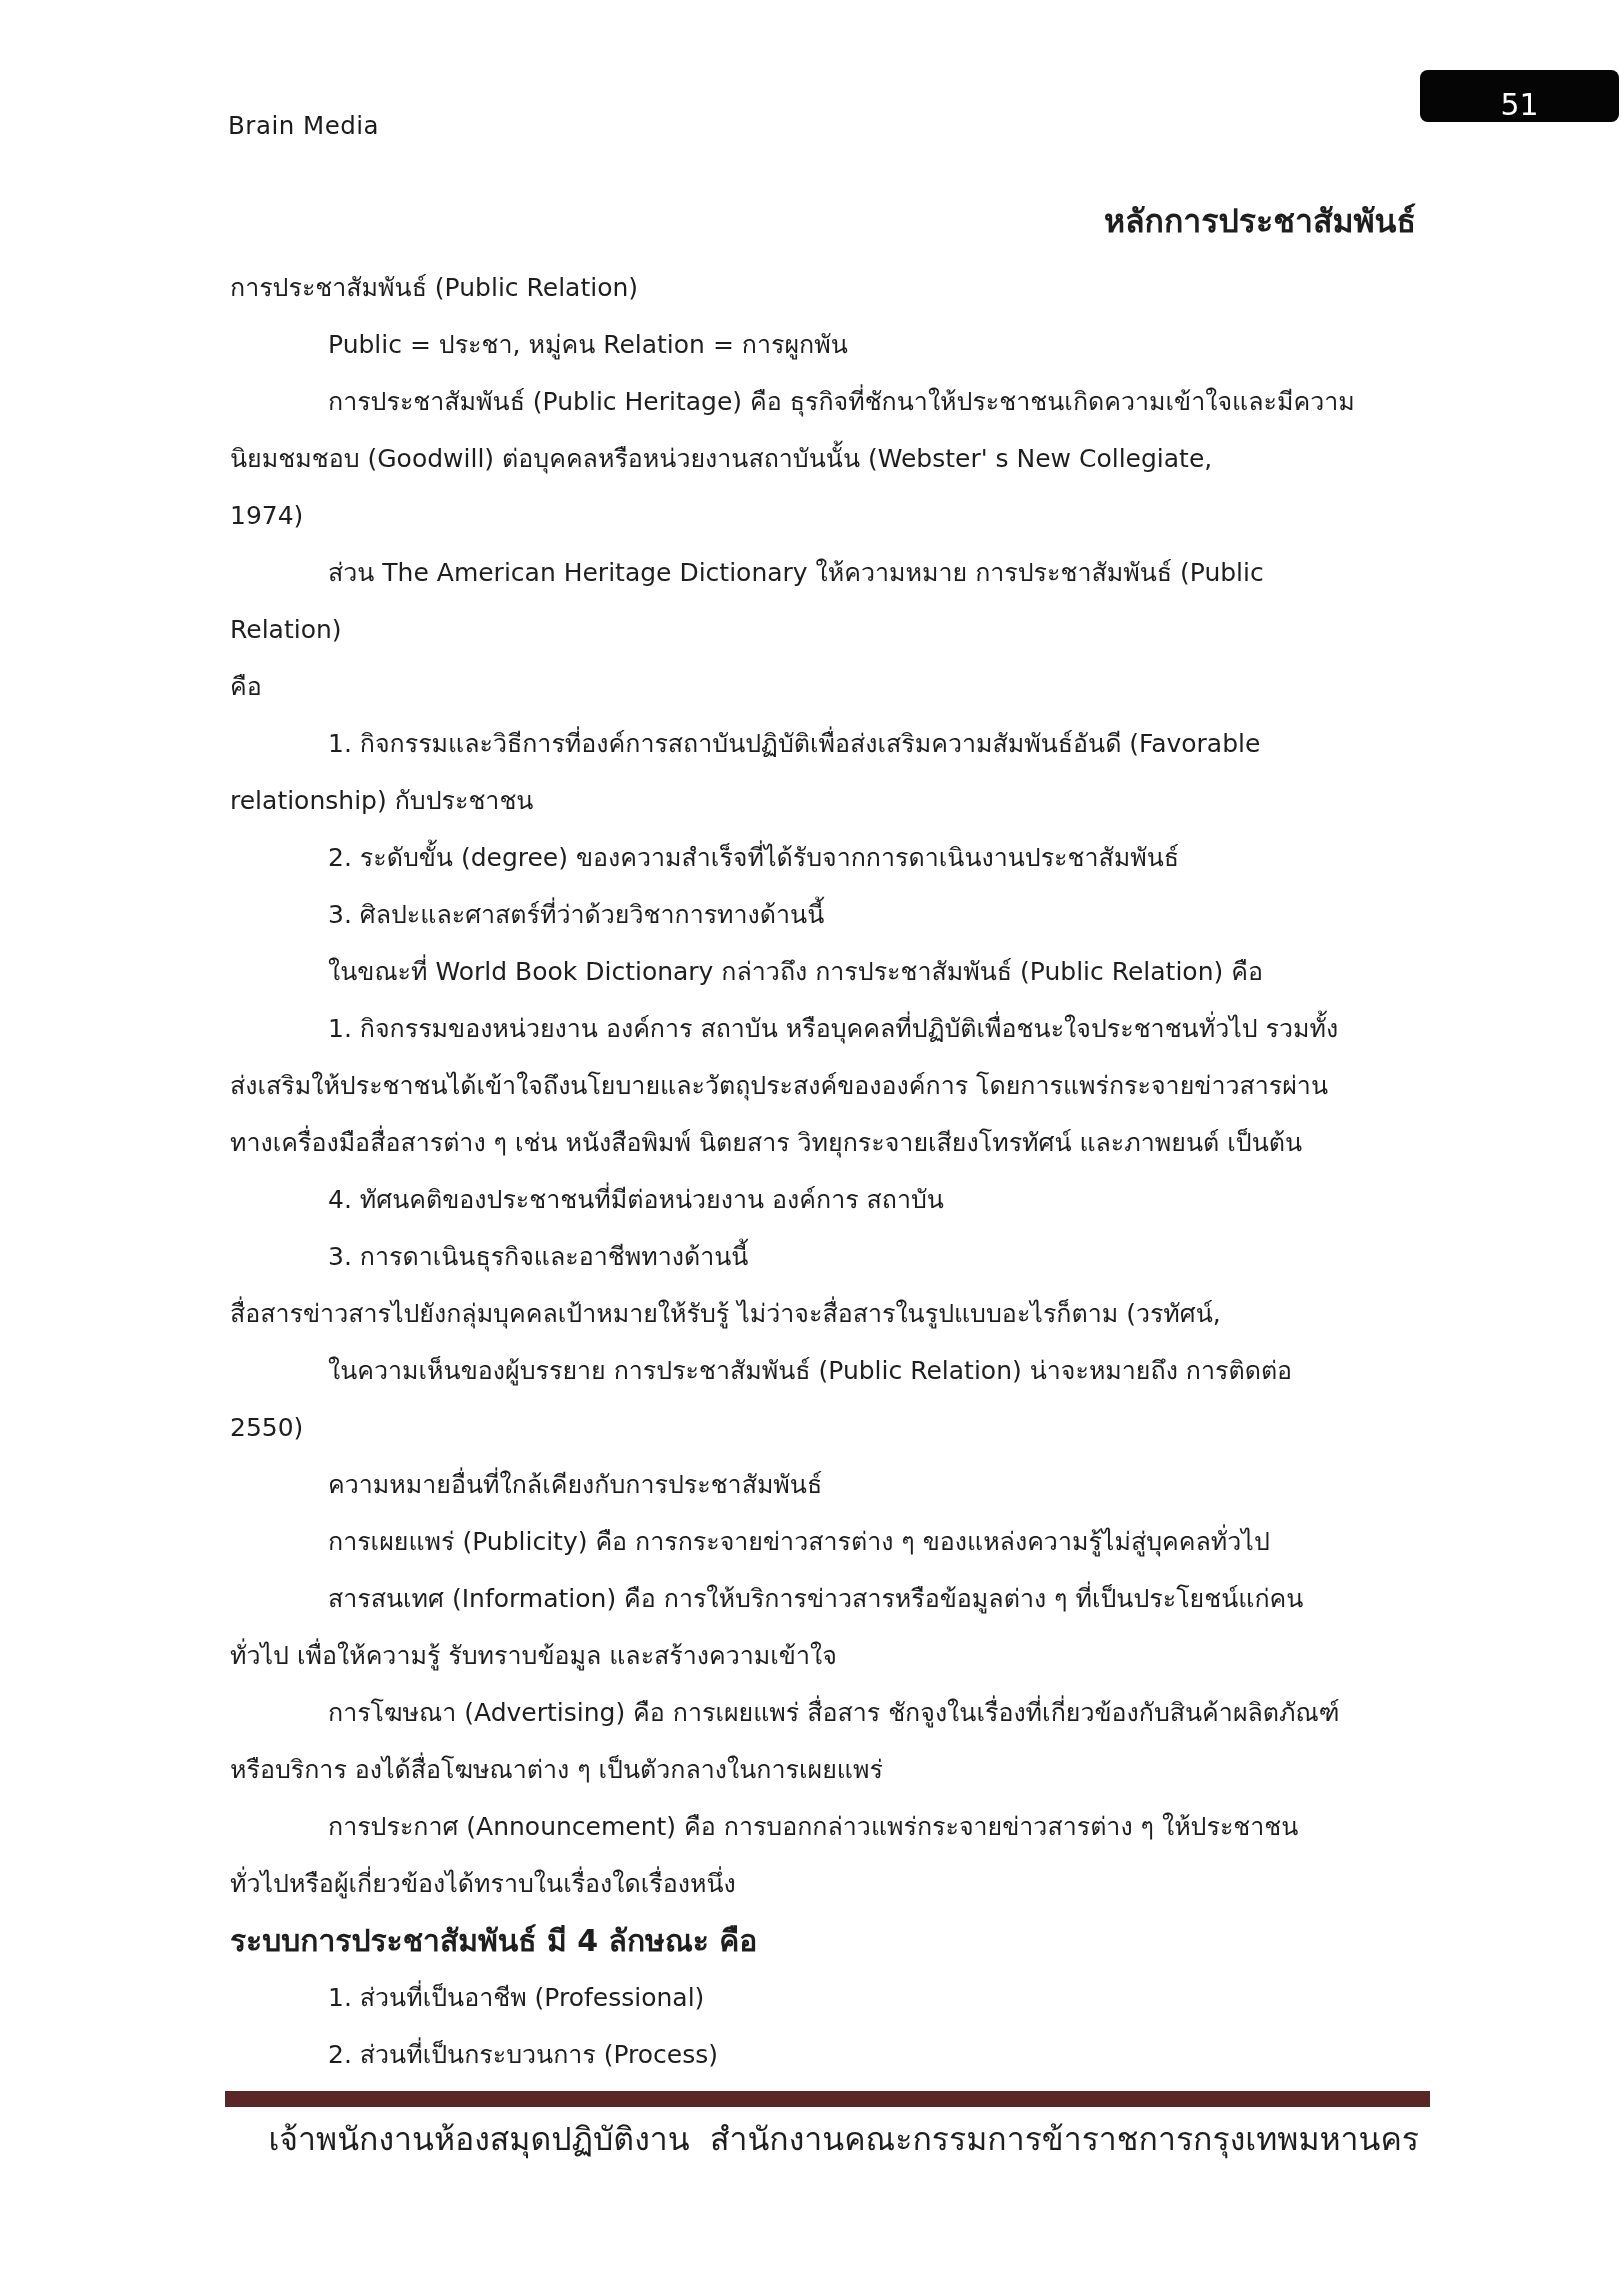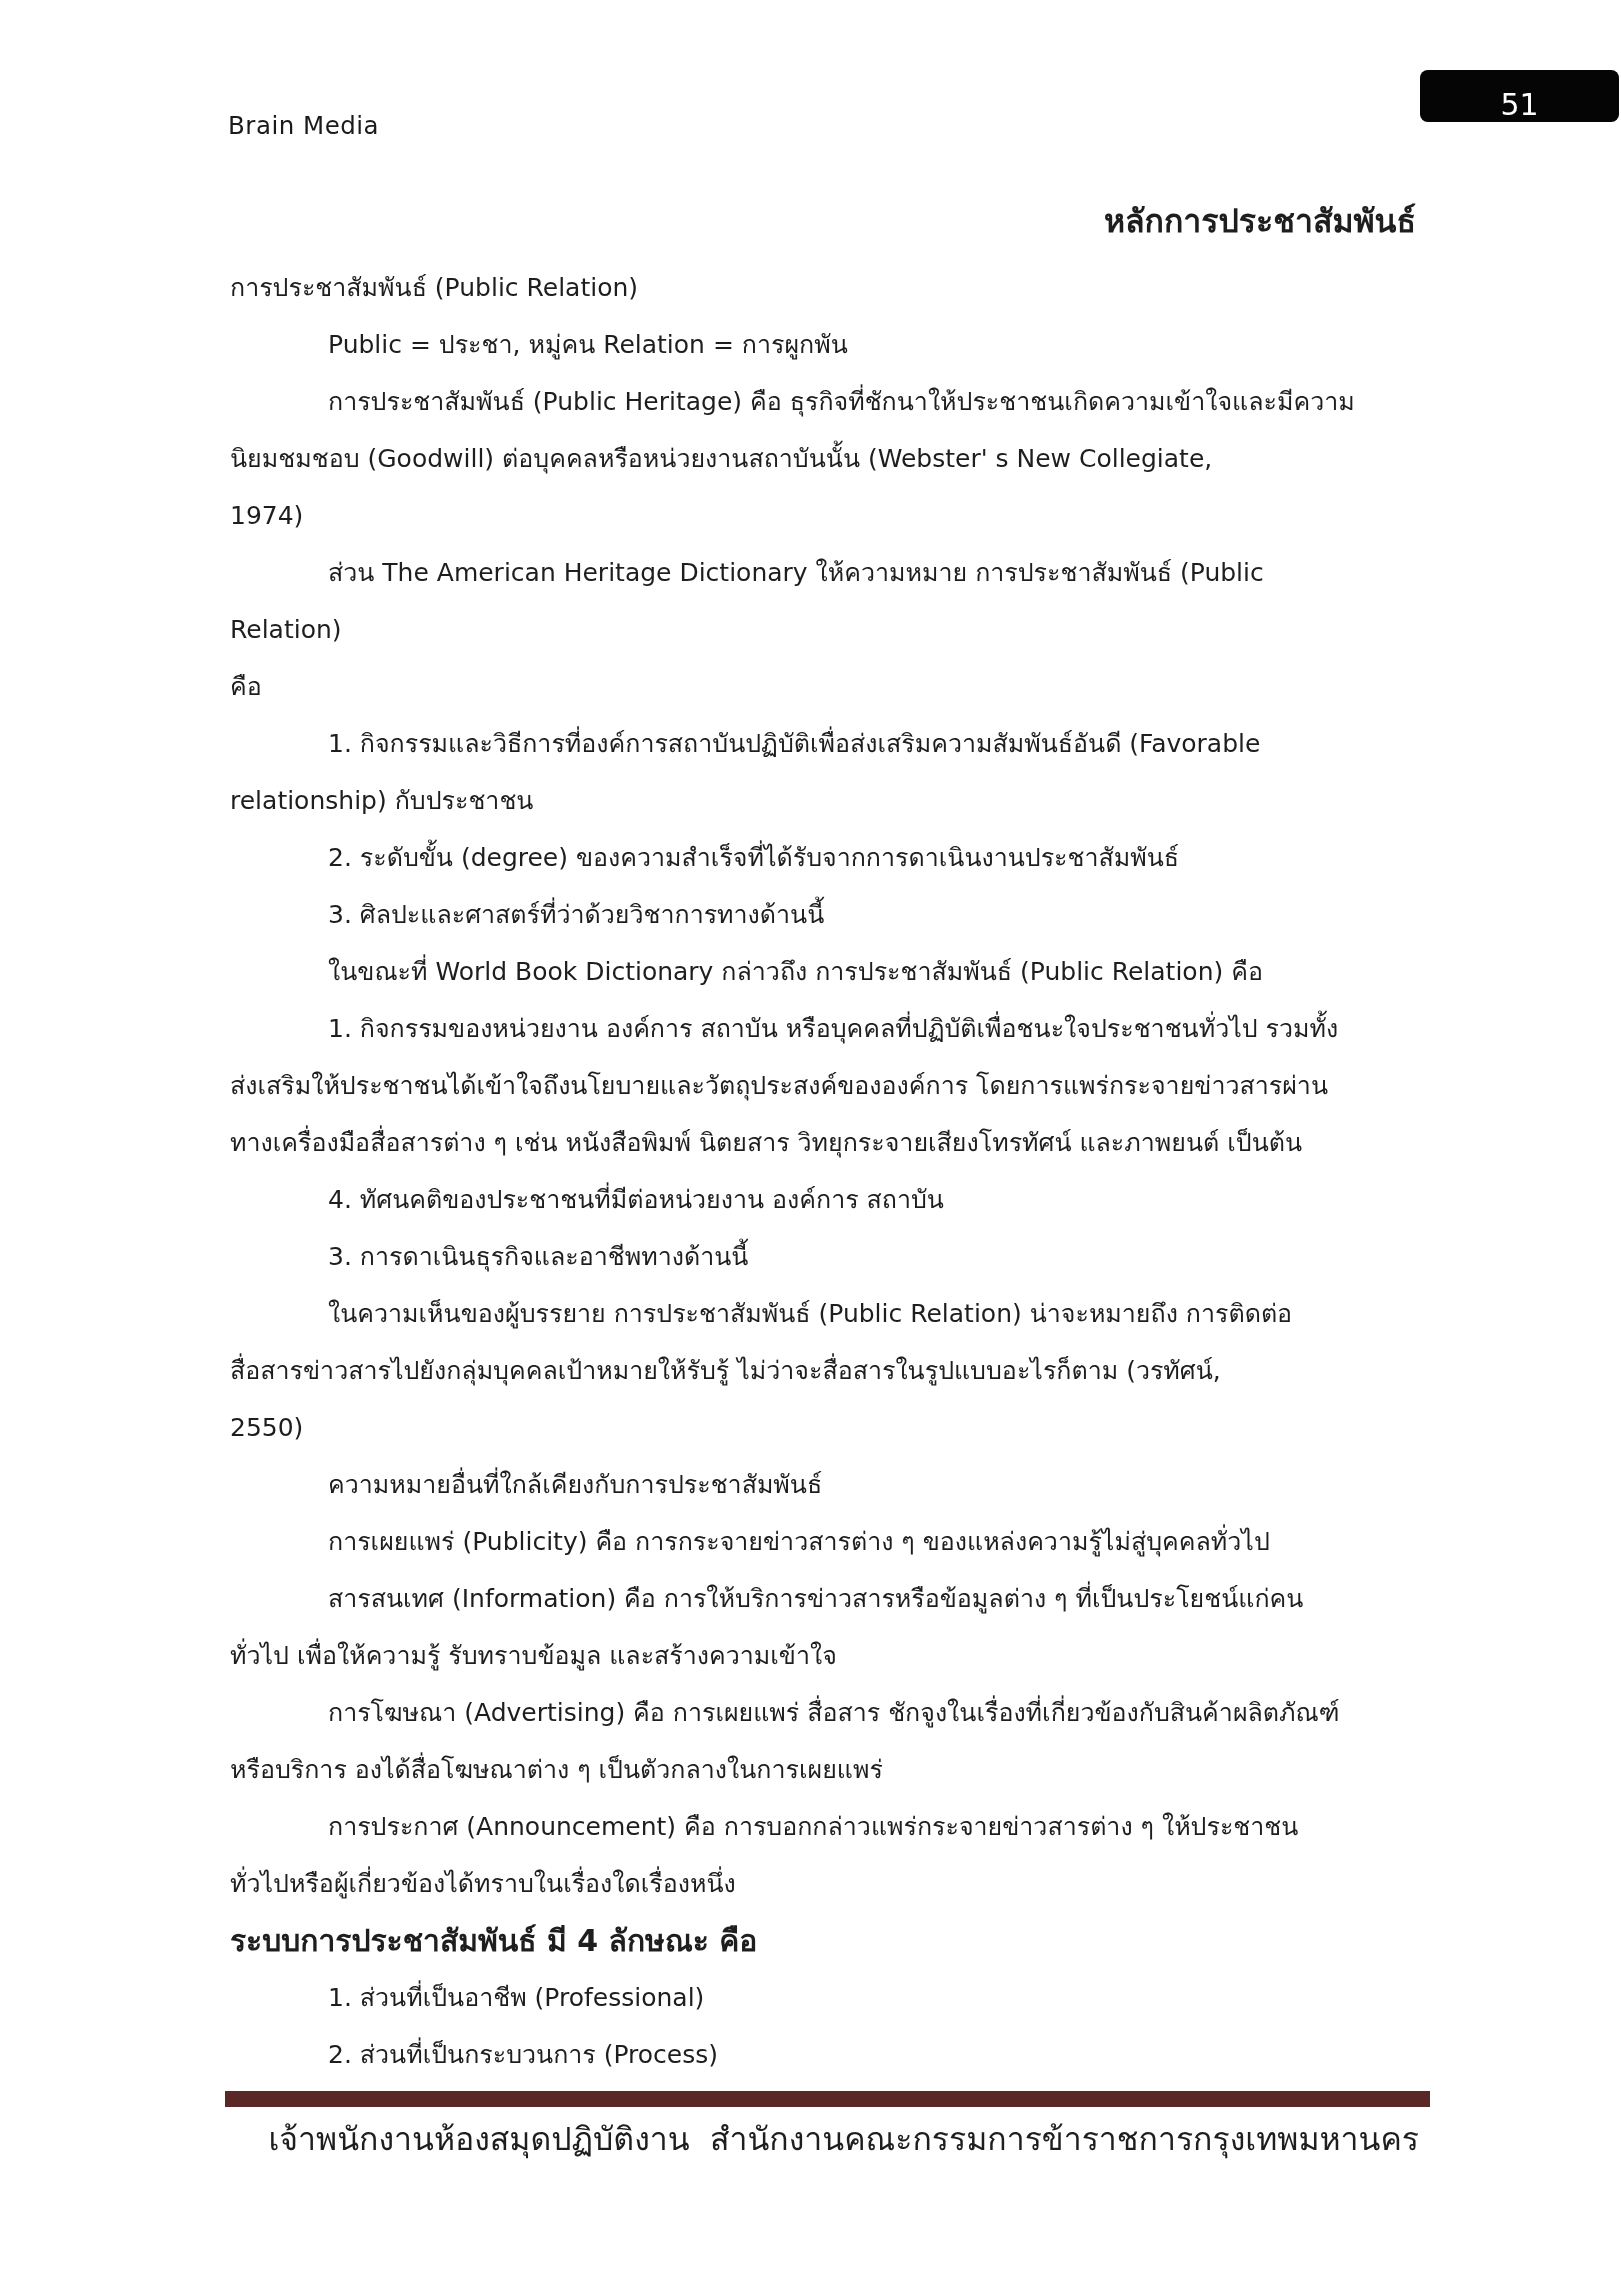--- a/index.html
+++ b/index.html
@@ -99,22 +99,22 @@
         <div class="line indent">1. กิจกรรมและวิธีการที่องค์การสถาบันปฏิบัติเพื่อส่งเสริมความสัมพันธ์อันดี (Favorable</div>
         <div class="line">relationship) กับประชาชน</div>
         <div class="line indent">2. ระดับขั้น (degree) ของความสำเร็จที่ได้รับจากการดาเนินงานประชาสัมพันธ์</div>
         <div class="line indent">3. ศิลปะและศาสตร์ที่ว่าด้วยวิชาการทางด้านนี้</div>
         <div class="line indent">ในขณะที่ World Book Dictionary กล่าวถึง การประชาสัมพันธ์ (Public Relation) คือ</div>
         <div class="line indent">1. กิจกรรมของหน่วยงาน องค์การ สถาบัน หรือบุคคลที่ปฏิบัติเพื่อชนะใจประชาชนทั่วไป รวมทั้ง</div>
         <div class="line">ส่งเสริมให้ประชาชนได้เข้าใจถึงนโยบายและวัตถุประสงค์ขององค์การ โดยการแพร่กระจายข่าวสารผ่าน</div>
         <div class="line">ทางเครื่องมือสื่อสารต่าง ๆ เช่น หนังสือพิมพ์ นิตยสาร วิทยุกระจายเสียงโทรทัศน์ และภาพยนต์ เป็นต้น</div>
         <div class="line indent">4. ทัศนคติของประชาชนที่มีต่อหน่วยงาน องค์การ สถาบัน</div>
         <div class="line indent">3. การดาเนินธุรกิจและอาชีพทางด้านนี้</div>
+        <div class="line">สื่อสารข่าวสารไปยังกลุ่มบุคคลเป้าหมายให้รับรู้ ไม่ว่าจะสื่อสารในรูปแบบอะไรก็ตาม (วรทัศน์,</div>
         <div class="line indent">ในความเห็นของผู้บรรยาย การประชาสัมพันธ์ (Public Relation) น่าจะหมายถึง การติดต่อ</div>
-        <div class="line">สื่อสารข่าวสารไปยังกลุ่มบุคคลเป้าหมายให้รับรู้ ไม่ว่าจะสื่อสารในรูปแบบอะไรก็ตาม (วรทัศน์,</div>
         <div class="line">2550)</div>
         <div class="line indent">ความหมายอื่นที่ใกล้เคียงกับการประชาสัมพันธ์</div>
         <div class="line indent">การเผยแพร่ (Publicity) คือ การกระจายข่าวสารต่าง ๆ ของแหล่งความรู้ไม่สู่บุคคลทั่วไป</div>
         <div class="line indent">สารสนเทศ (Information) คือ การให้บริการข่าวสารหรือข้อมูลต่าง ๆ ที่เป็นประโยชน์แก่คน</div>
         <div class="line">ทั่วไป เพื่อให้ความรู้ รับทราบข้อมูล และสร้างความเข้าใจ</div>
         <div class="line indent">การโฆษณา (Advertising) คือ การเผยแพร่ สื่อสาร ชักจูงในเรื่องที่เกี่ยวข้องกับสินค้าผลิตภัณฑ์</div>
         <div class="line">หรือบริการ องได้สื่อโฆษณาต่าง ๆ เป็นตัวกลางในการเผยแพร่</div>
         <div class="line indent">การประกาศ (Announcement) คือ การบอกกล่าวแพร่กระจายข่าวสารต่าง ๆ ให้ประชาชน</div>
         <div class="line">ทั่วไปหรือผู้เกี่ยวข้องได้ทราบในเรื่องใดเรื่องหนึ่ง</div>
         <div class="line bold">ระบบการประชาสัมพันธ์ มี 4 ลักษณะ คือ</div>

